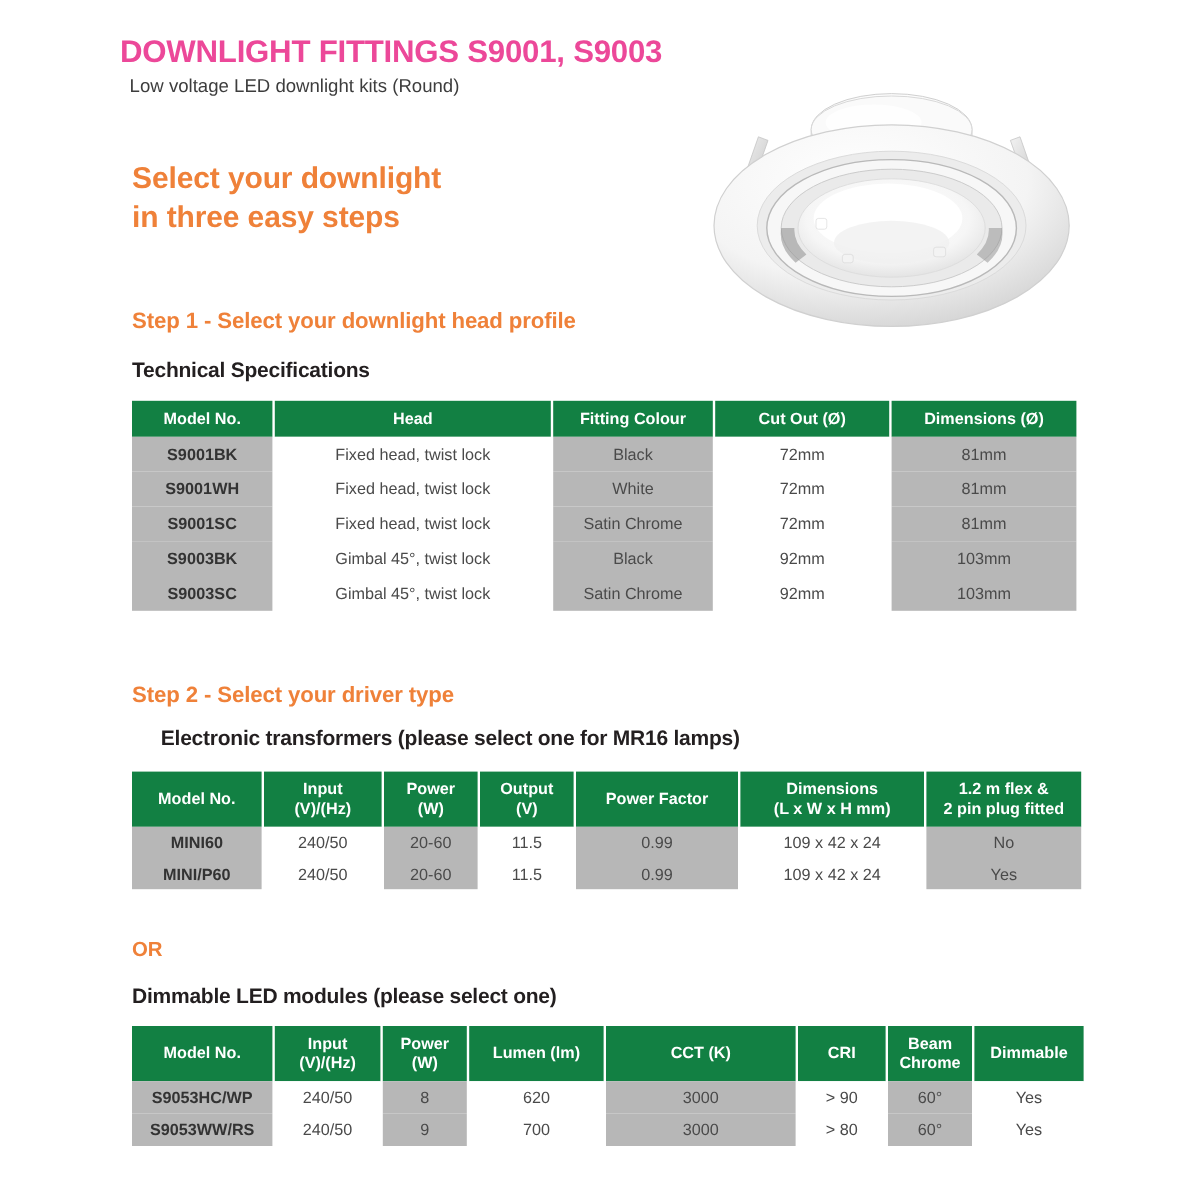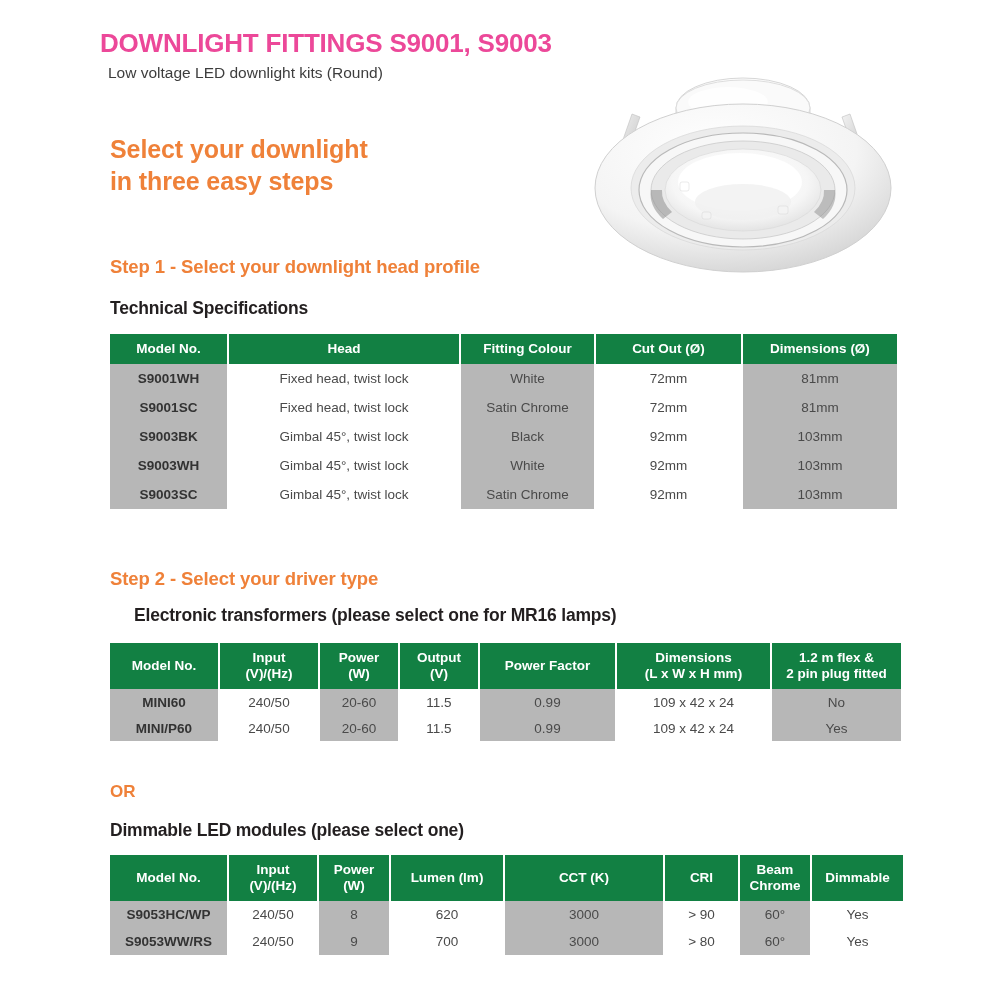--- a/index.html
+++ b/index.html
@@ -178,44 +178,44 @@
       <tr class="head-row">
         <th>Model No.</th>
         <th>Head</th>
         <th>Fitting Colour</th>
         <th>Cut Out (Ø)</th>
         <th>Dimensions (Ø)</th>
       </tr>
     </thead>
     <tbody>
       <tr>
+        <td class="shade model">S9001BK</td>
+        <td>Fixed head, twist lock</td>
+        <td class="shade">Black</td>
+        <td>72mm</td>
+        <td class="shade">81mm</td>
+      </tr>
+      <tr>
         <td class="shade model">S9001WH</td>
         <td>Fixed head, twist lock</td>
         <td class="shade">White</td>
         <td>72mm</td>
         <td class="shade">81mm</td>
       </tr>
       <tr>
         <td class="shade model">S9001SC</td>
         <td>Fixed head, twist lock</td>
         <td class="shade">Satin Chrome</td>
         <td>72mm</td>
         <td class="shade">81mm</td>
       </tr>
       <tr>
         <td class="shade model">S9003BK</td>
         <td>Gimbal 45°, twist lock</td>
         <td class="shade">Black</td>
-        <td>92mm</td>
-        <td class="shade">103mm</td>
-      </tr>
-      <tr>
-        <td class="shade model">S9003WH</td>
-        <td>Gimbal 45°, twist lock</td>
-        <td class="shade">White</td>
         <td>92mm</td>
         <td class="shade">103mm</td>
       </tr>
       <tr>
         <td class="shade model">S9003SC</td>
         <td>Gimbal 45°, twist lock</td>
         <td class="shade">Satin Chrome</td>
         <td>92mm</td>
         <td class="shade">103mm</td>
       </tr>

